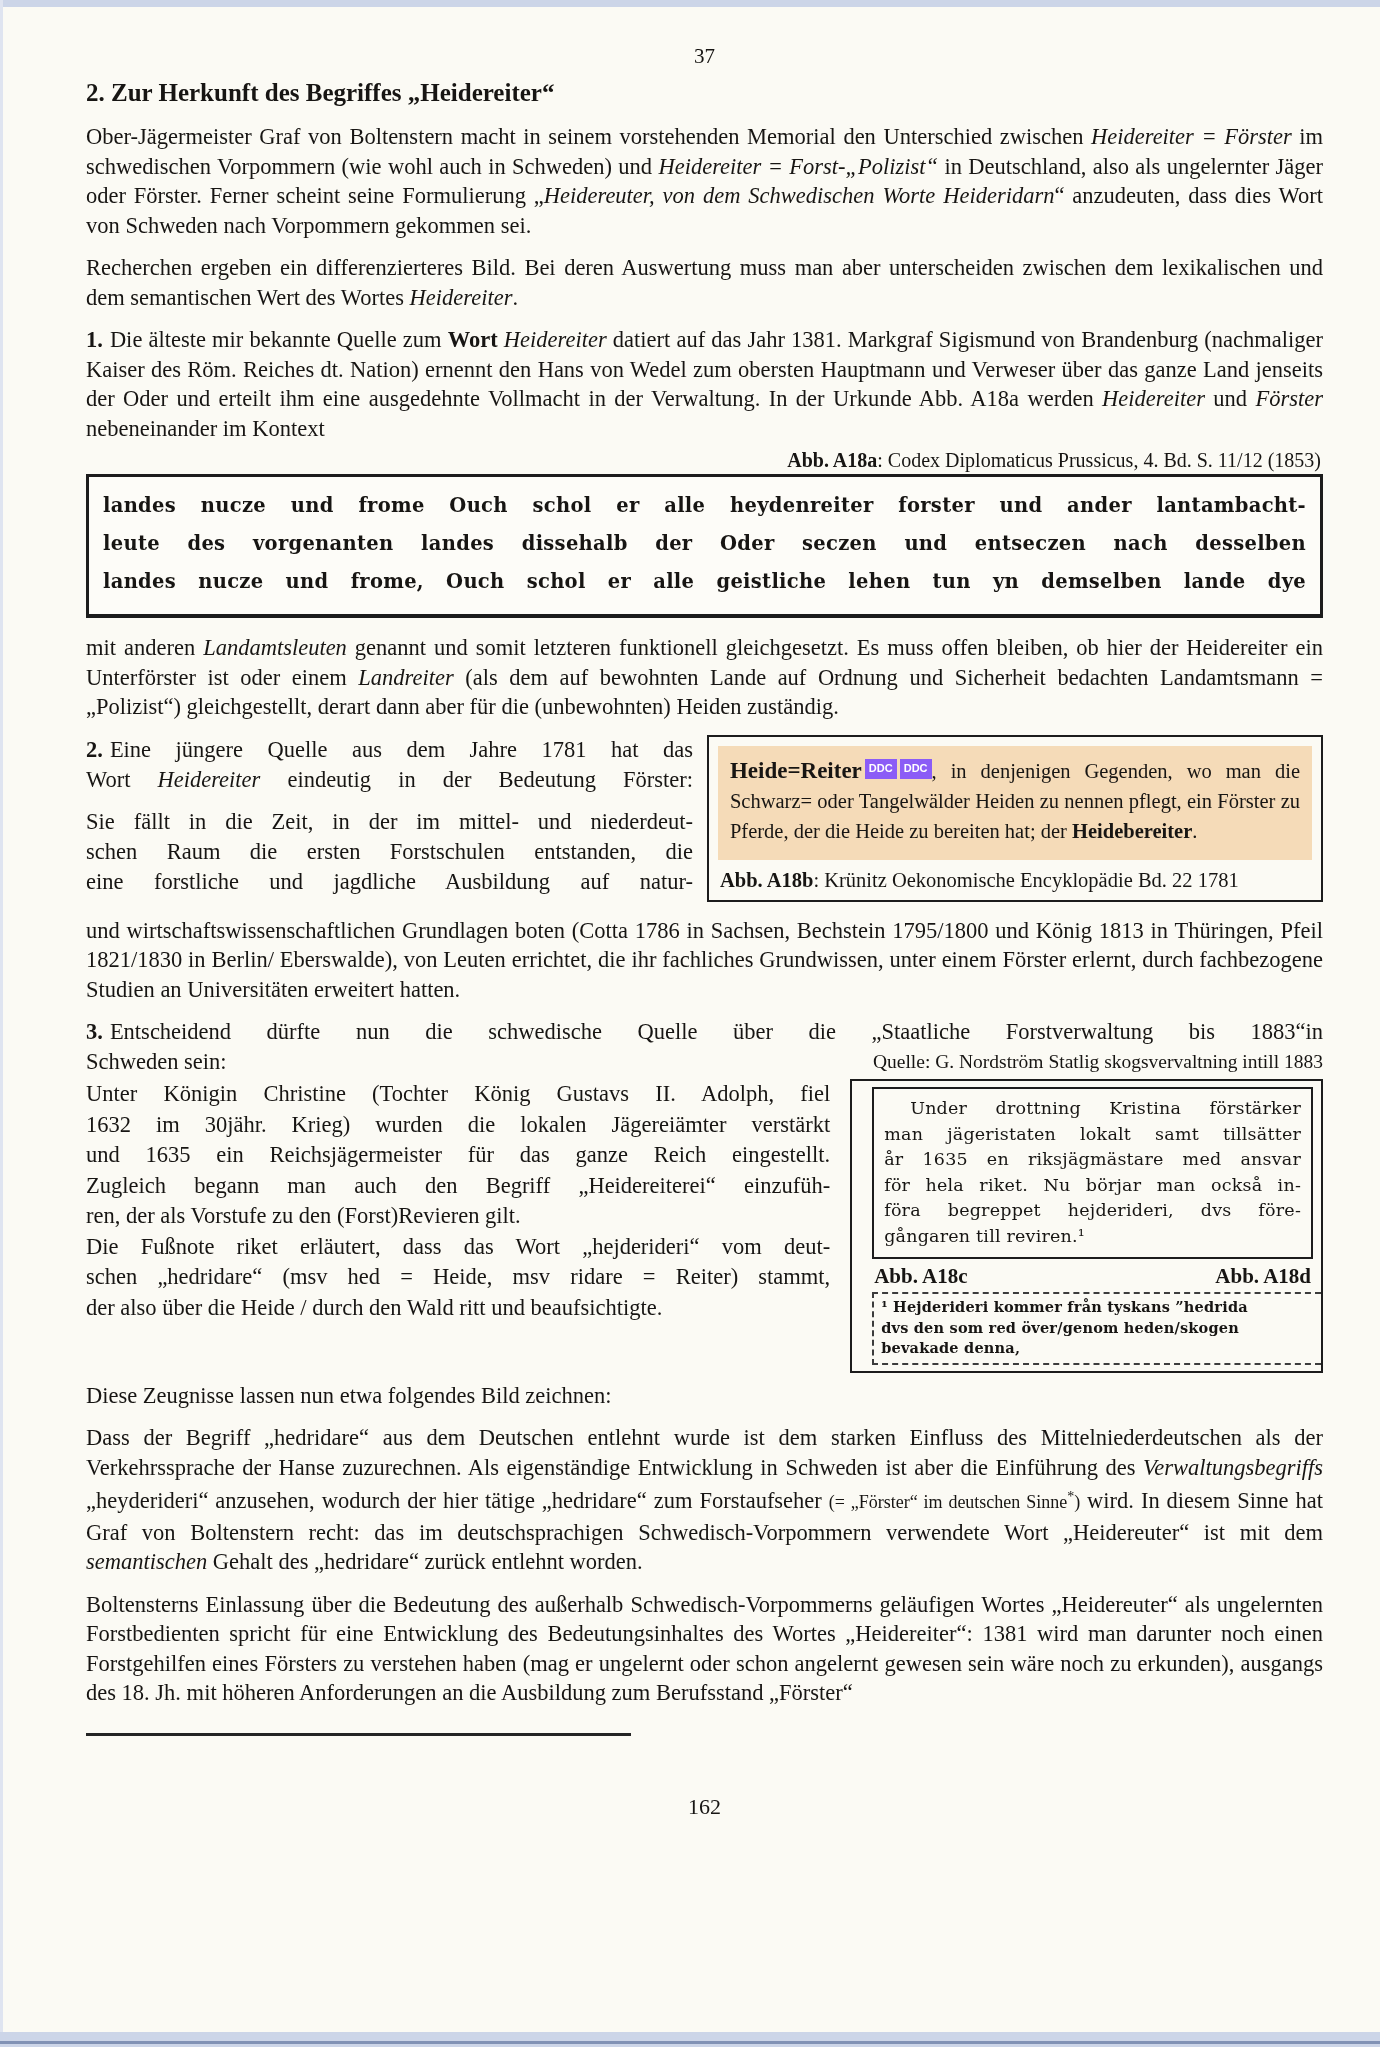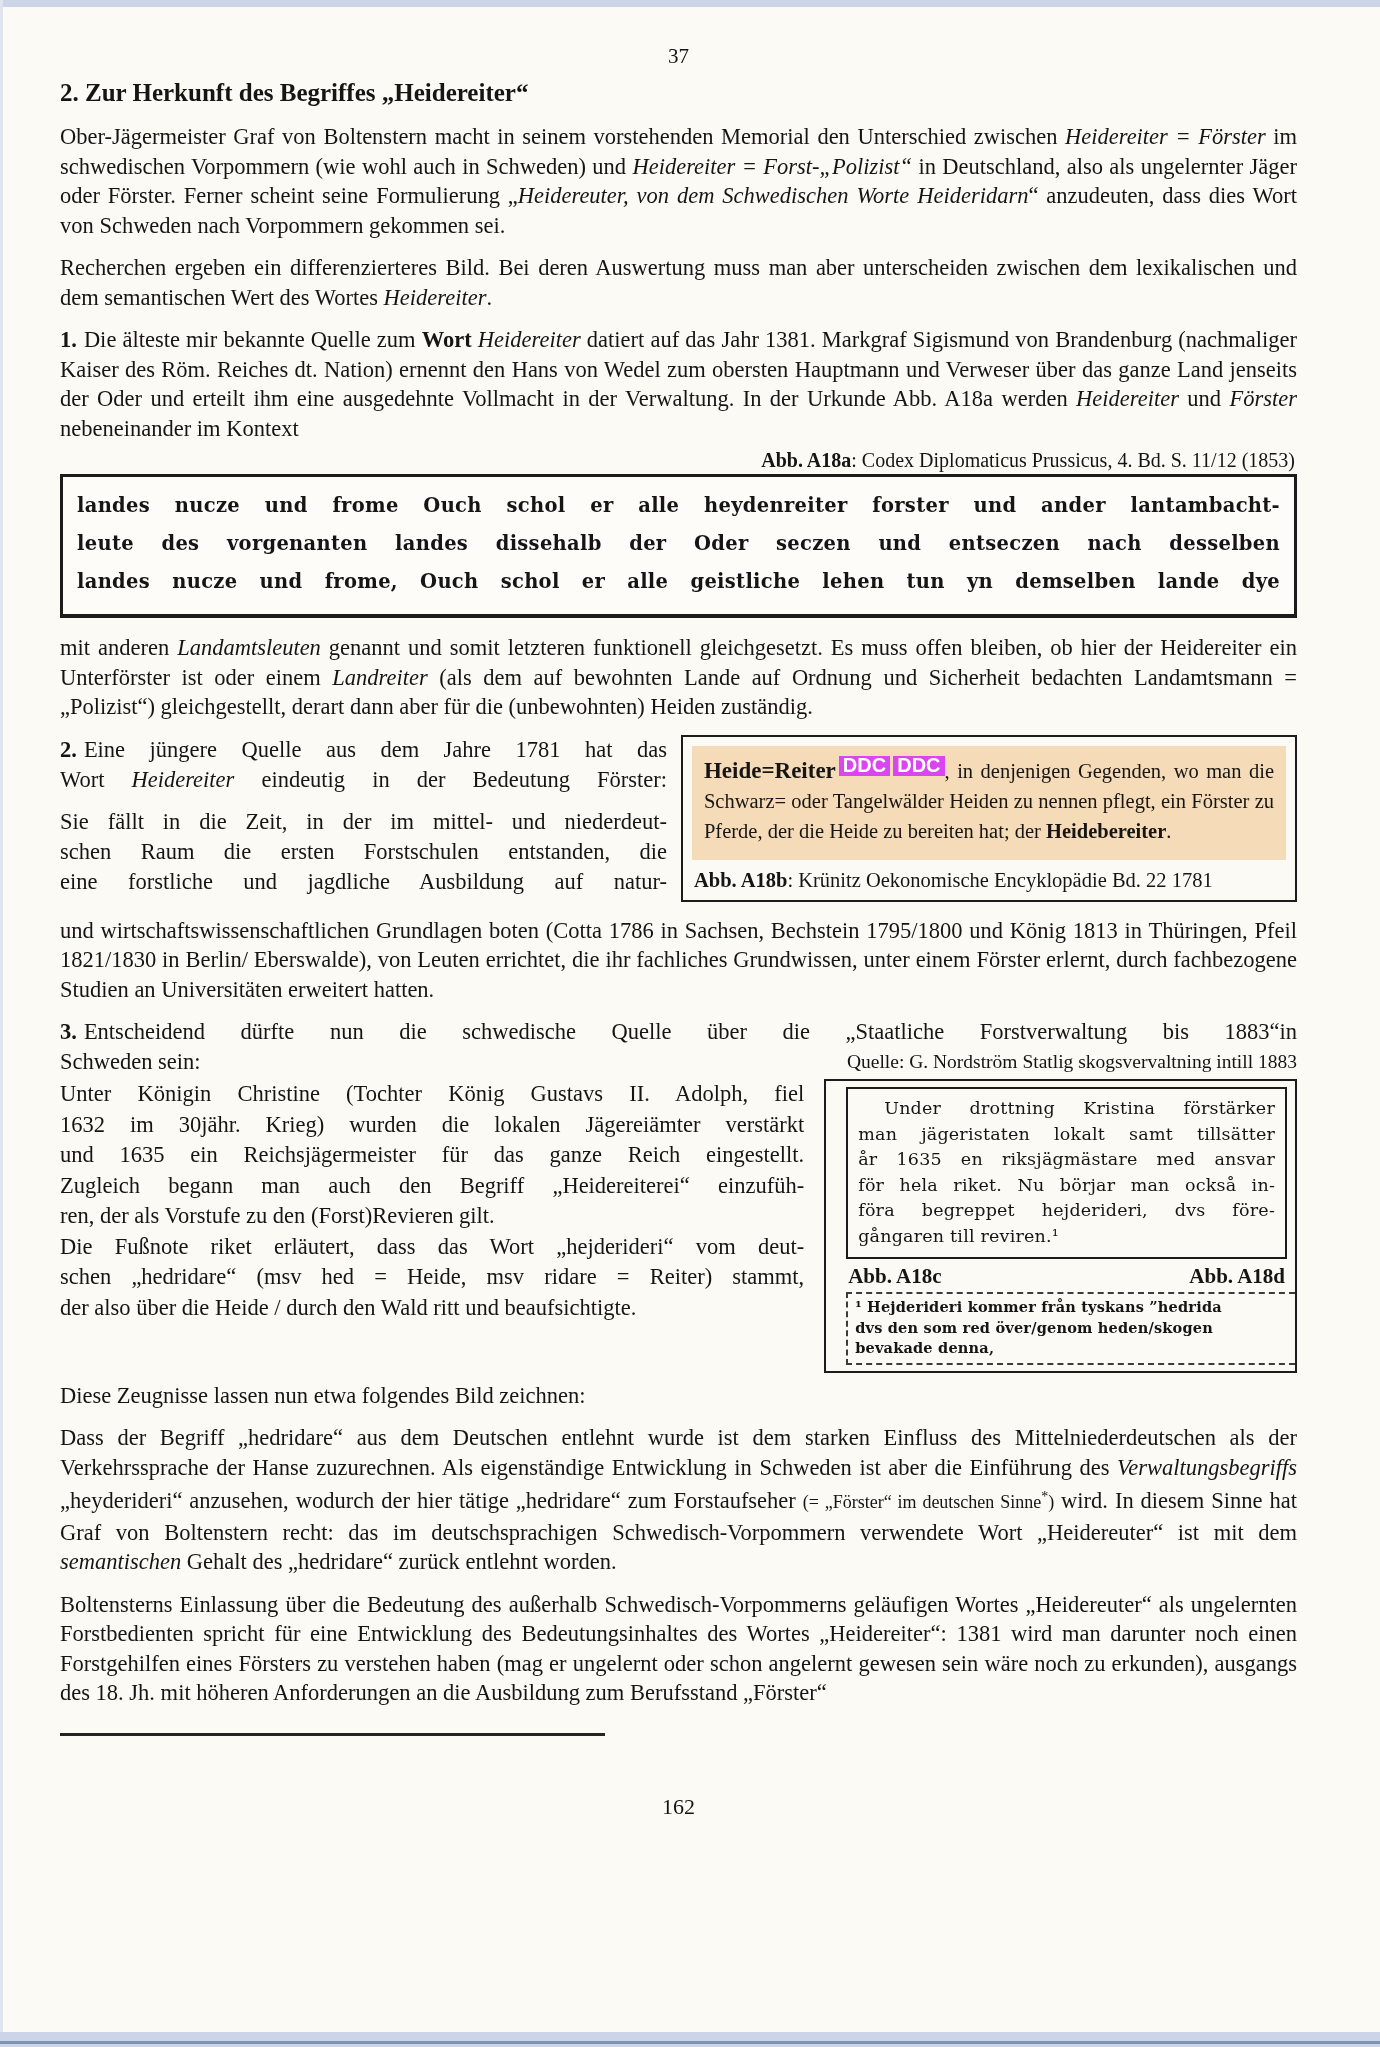--- a/index.html
+++ b/index.html
@@ -8,21 +8,21 @@
     background:#fbfaf4;color:#171513;
     font-family:"Liberation Serif", serif;
     overflow:hidden;
   }
   
   .edge-top{position:absolute;top:0;left:0;right:0;height:7px;background:#ccd5e8;}
   .edge-left{position:absolute;top:0;bottom:0;left:0;width:3px;background:#dfe4f0;}
   .edge-bottom{position:absolute;bottom:0;left:0;right:0;height:15px;background:#ccd5e8;}
   .edge-bottom-line{position:absolute;bottom:3px;left:0;right:0;height:3px;background:#8192b5;}
 
-  .page{position:absolute;left:60px;top:44px;width:1237px;}
+  .page{position:absolute;left:86px;top:44px;width:1237px;}
 
   .pgnum-top{text-align:center;font-size:21px;margin-bottom:10px;}
   .heading{font-size:25px;font-weight:bold;margin:0 0 15px 0;}
 
   p.body{font-size:22.5px;line-height:29.5px;text-align:justify;margin:0 0 13px 0;}
   p.tight{margin-bottom:5px;}
   .num{font-weight:bold;margin-right:7px;}
   .b{font-weight:bold;}
   .small-run{font-size:18px;}
   sup.star{font-size:14px;vertical-align:7px;}
@@ -45,22 +45,22 @@
   .col2-left{width:611px;font-size:22.5px;line-height:30px;}
   .jline{text-align:justify;text-align-last:justify;}
   .gap-top{margin-top:12px;}
   .box-a18b-outer{border:2.5px solid #1c1c1c;width:598px;padding:9px 9px 3px 9px;box-sizing:content-box;}
   .box-a18b-inner{
     background:#f5dbb8;padding:10px 12px 14px 12px;
     font-size:20.5px;line-height:30px;text-align:justify;
   }
   .term{font-weight:bold;font-size:23px;}
   .ddc{
-    display:inline-block;background:#d946ef;color:#ffffff;
-    font-family:"Liberation Sans", sans-serif;font-weight:bold;font-size:20px;
+    display:inline-block;background:#8b5cf6;color:#ffffff;
+    font-family:"Liberation Sans", sans-serif;font-weight:bold;font-size:11px;
     line-height:17px;padding:1px 4px 2px 4px;margin-left:3px;vertical-align:6px;
   }
   .caption-a18b{font-size:20.5px;padding:9px 2px 5px 2px;}
 
   
   .item3-line{font-size:22.5px;line-height:30px;text-align:justify;text-align-last:justify;}
   .item3-line2{display:flex;justify-content:space-between;align-items:flex-start;font-size:22.5px;line-height:30px;margin-bottom:2px;}
   .quelle{font-size:19.5px;}
   .row3{display:flex;gap:20px;margin-bottom:8px;align-items:flex-start;}
   .col3-left{width:753px;font-size:22.5px;line-height:30.5px;}

